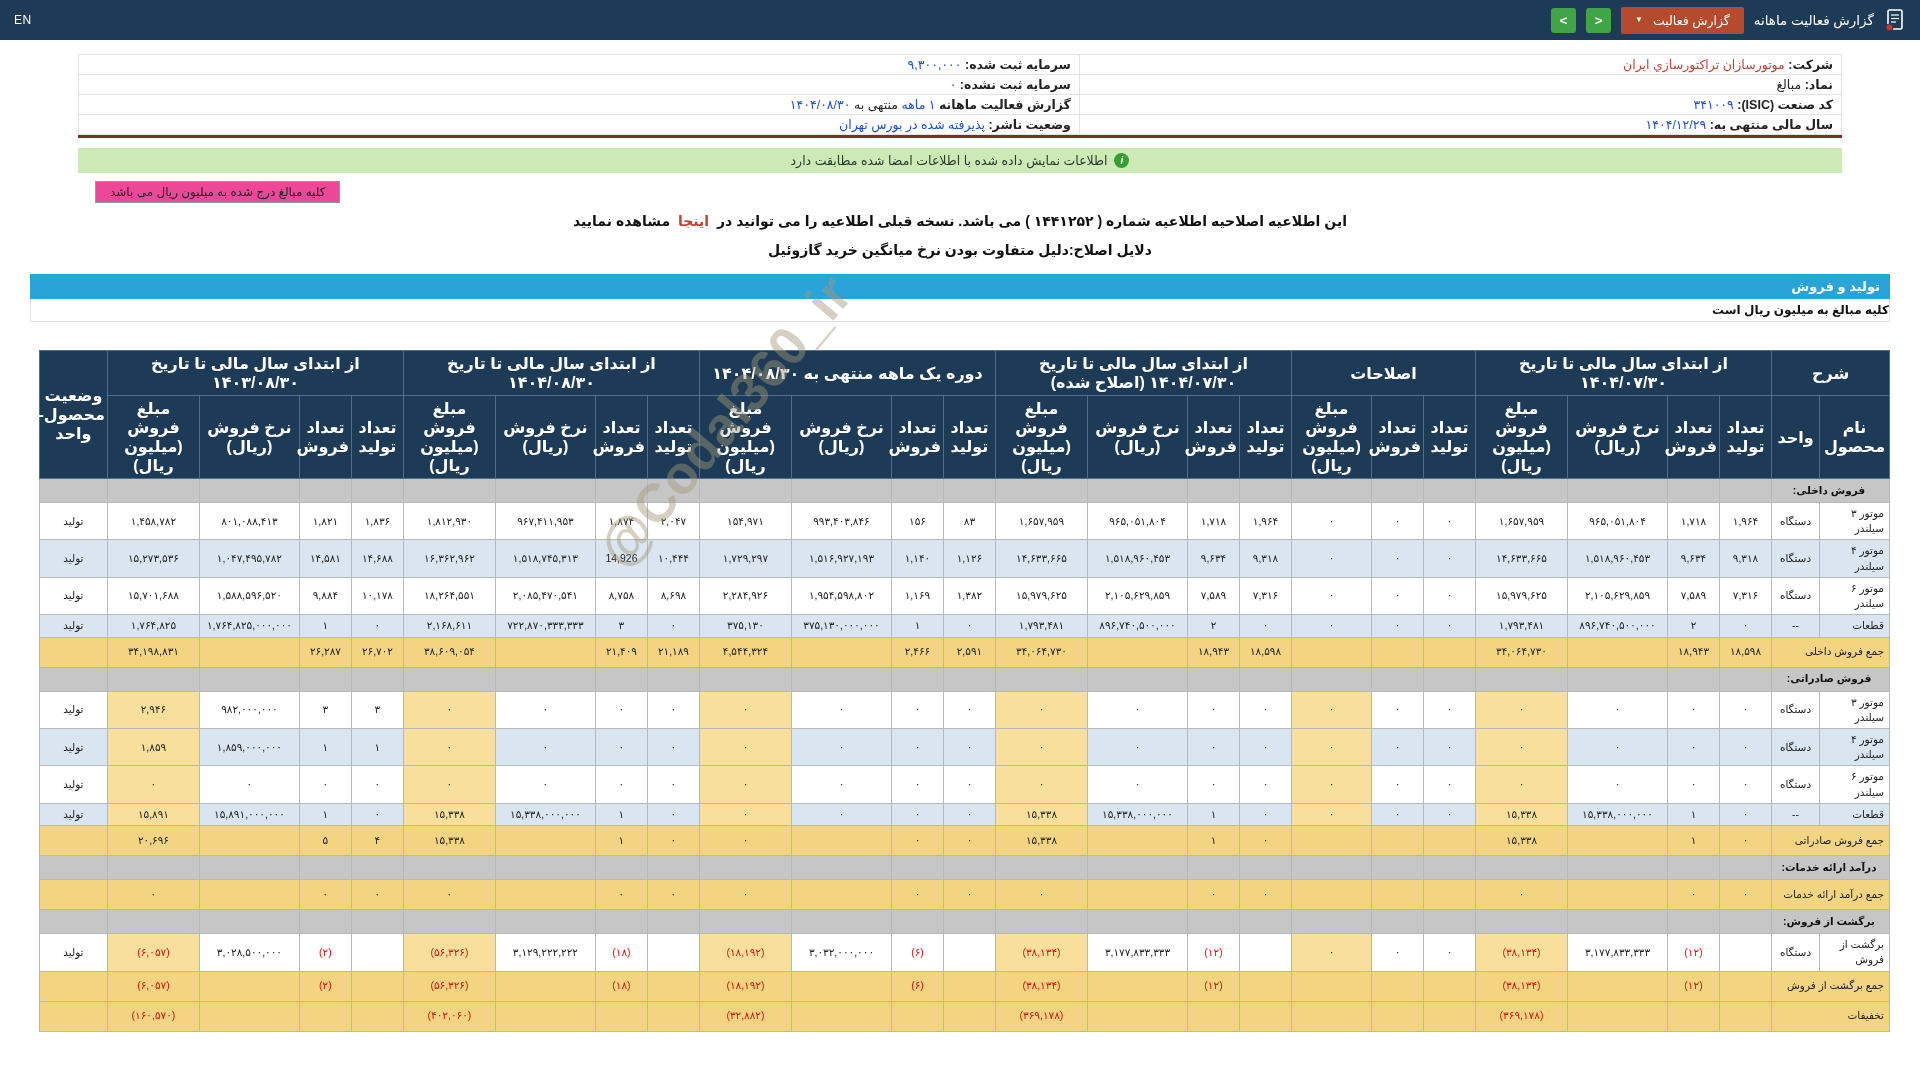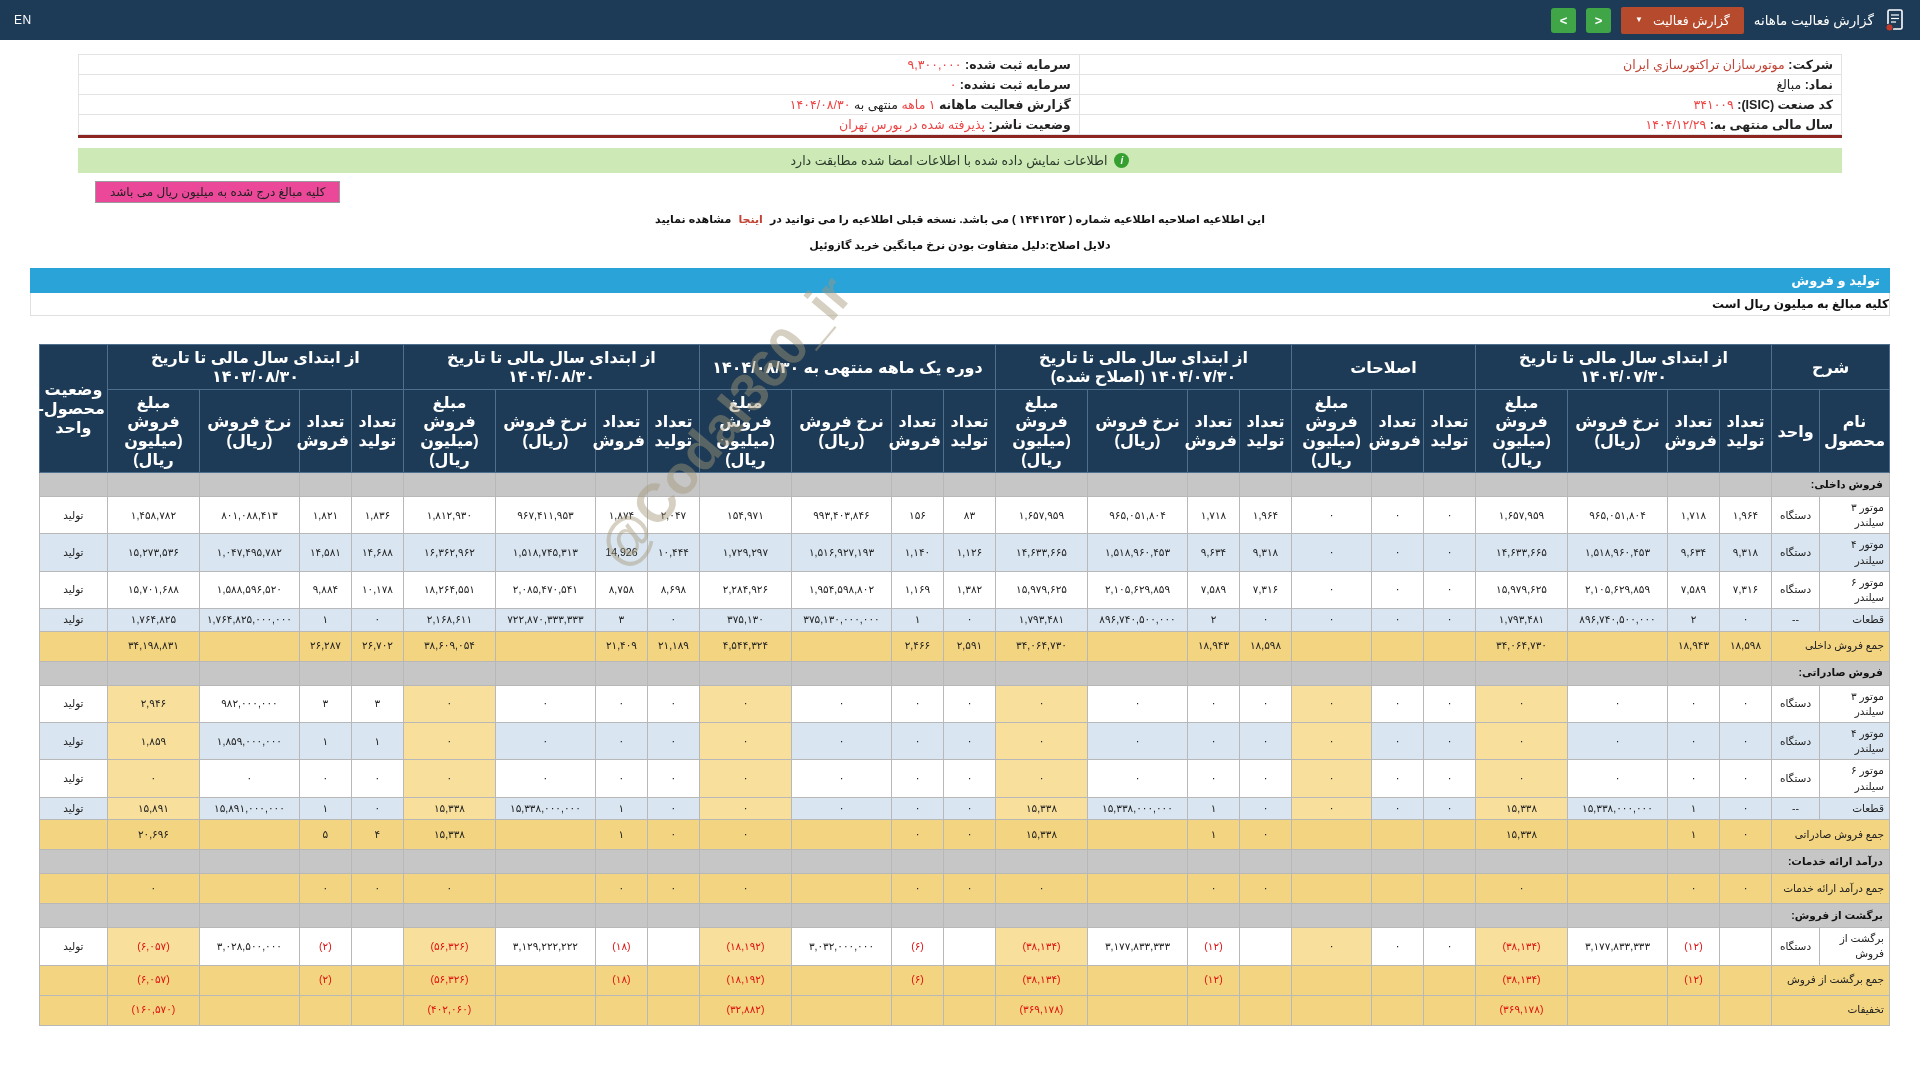--- a/index.html
+++ b/index.html
@@ -17,51 +17,51 @@
     font-size:13px;font-weight:bold;cursor:pointer;font-family:inherit;line-height:1}
   .spacer{flex:1}
   .lang{color:#fff;font-size:12px;cursor:pointer;letter-spacing:.5px}
   .doc-icon{display:inline-flex}
 
   
   .info-wrap{margin:14px 78px 0;border-bottom:3px solid #8c2620}
   table.info{width:100%;border-collapse:collapse;font-size:12.5px}
   table.info td{border:1px solid #e3e3e3;padding:2px 8px;height:20px;color:#222}
   .lbl{font-weight:bold;color:#222}
-  .red{color:#ef4444}
+  .red{color:#1d4ed8}
   a.link{color:#c14335;text-decoration:none;cursor:pointer}
 
   
   .confirm-bar{margin:10px 78px 0;background:#cde9b5;height:25px;display:flex;align-items:center;
     justify-content:center;gap:7px;font-size:12.5px;color:#2c3a2c}
   .info-icon{width:15px;height:15px;border-radius:50%;background:#35a02f;color:#fff;font-size:10px;
     font-weight:bold;font-style:italic;display:inline-flex;align-items:center;justify-content:center;flex:0 0 auto}
   .note-box{margin:8px 78px 0;text-align:left;padding-left:17px}
   .note-box span{display:inline-block;border:1px solid #9a9a9a;padding:3px 14px;font-size:12px;color:#222;background:#ec4899}
-  .amend{text-align:center;font-weight:bold;font-size:11px;margin-top:10px;color:#111}
+  .amend{text-align:center;font-weight:bold;font-size:14px;margin-top:10px;color:#111}
   .amend a{color:#c14335;text-decoration:none;margin:0 4px}
   .amend2{margin-top:13px}
 
   
   .section-bar{margin:16px 30px 0;background:#2aa3d9;color:#fff;font-weight:bold;font-size:13px;
     padding:5px 10px;text-align:right}
   .amounts-row{margin:0 30px;border:1px solid #e0e0e0;border-top:none;background:#fff;font-size:12px;
     font-weight:bold;padding:4px 0;text-align:right;color:#111}
 
   .tbl-wrap{margin:28px 30px 0}
   table.main{border-collapse:collapse;table-layout:fixed;width:1850px;font-size:10.5px}
   table.main th{background:#1d3b56;color:#fff;border:1px solid #4f6f8f;font-weight:bold;
     padding:3px 2px;font-size:16px;vertical-align:middle}
   table.main td{border:1px solid #b8b8b8;padding:3px 3px;text-align:center;color:#222;
     vertical-align:middle;line-height:1.45;word-wrap:break-word}
   tr.plain td{background:#fff}
   tr.alt td{background:#d9e5f1}
   table.main td.hl{background:#f8e09c}
   tr.sec td{background:#c6c6c6;height:24px}
-  tr.sec td.sec-label{text-align:right;font-weight:bold;padding-right:6px;color:#111}
+  tr.sec td.sec-label{font-weight:bold;padding-right:6px;color:#111}
   tr.tot td{background:#f3d480;height:30px}
   table.main td.row-label{text-align:right;padding-right:5px}
   table.main td.neg{color:#e01010}
 
   
   .watermark{position:absolute;top:390px;left:545px;transform:rotate(-50deg);font-size:54px;
     font-weight:bold;color:rgba(165,150,120,.45);z-index:6;pointer-events:none;direction:ltr;
     white-space:nowrap}
 </style>
 </head>

